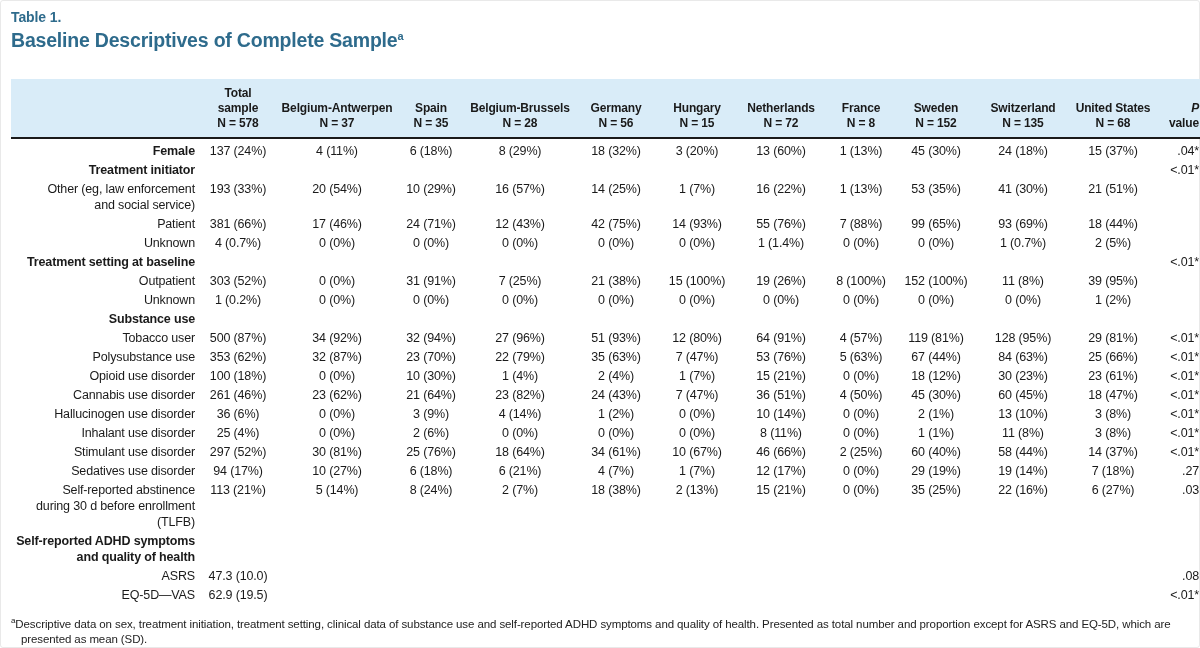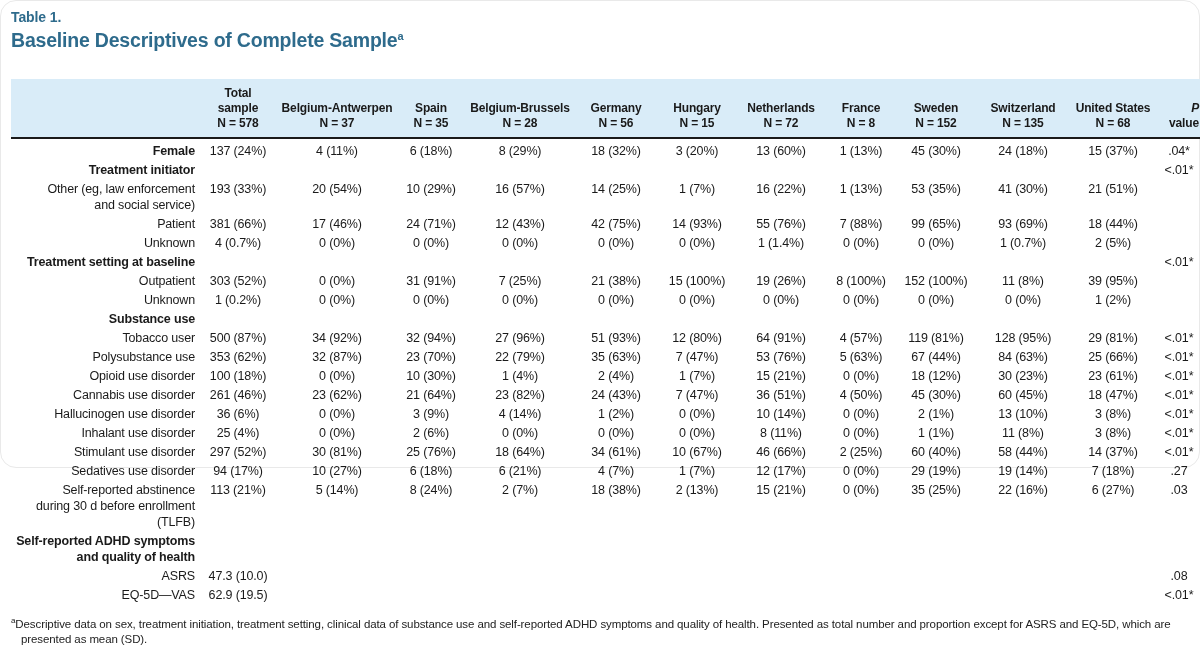--- a/index.html
+++ b/index.html
@@ -4,24 +4,24 @@
 <style>
   * { margin:0; padding:0; box-sizing:border-box; }
   html,body { background:#fff; }
   body {
     font-family:"Liberation Sans", sans-serif;
     color:#1a1a1a;
     width:1200px; height:648px;
     overflow:hidden;
   }
   .page {
-    width:1200px; height:468px;
+    width:1200px; height:648px;
     background:#fff;
     border:1px solid #e9e9e9;
-    border-radius:16px;
+    border-radius:3px;
     padding:8px 10px 0 10px;
     display:flex; flex-direction:column;
   }
   .table-number {
     color:#2e6b8c; font-weight:bold; font-size:14px; margin-bottom:4px;
     letter-spacing:-0.1px;
   }
   .table-title {
     color:#2e6b8c; font-weight:bold; font-size:19.5px; margin-bottom:7px;
     letter-spacing:-0.2px;
@@ -53,21 +53,21 @@
   tbody td {
     font-size:12.5px;
     padding:1.5px 2px;
     vertical-align:top;
     line-height:1.28;
   }
   tbody td.label { text-align:right; padding-left:0; }
   tbody td.label.indent { padding-left:18px; }
   tbody td.label.bold { font-weight:bold; }
   tbody td.val { text-align:center; }
-  tbody td.p-col { text-align:center; }
+  tbody td.p-col { text-align:right; }
   tbody tr:first-child td { padding-top:4px; }
   .footnotes {
     margin-top:11px;
     font-size:11.5px;
     line-height:1.35;
     letter-spacing:-0.1px;
     color:#222;
   }
   .footnote { padding-left:10px; text-indent:-10px; }
   .footnote sup { font-size:8px; }

